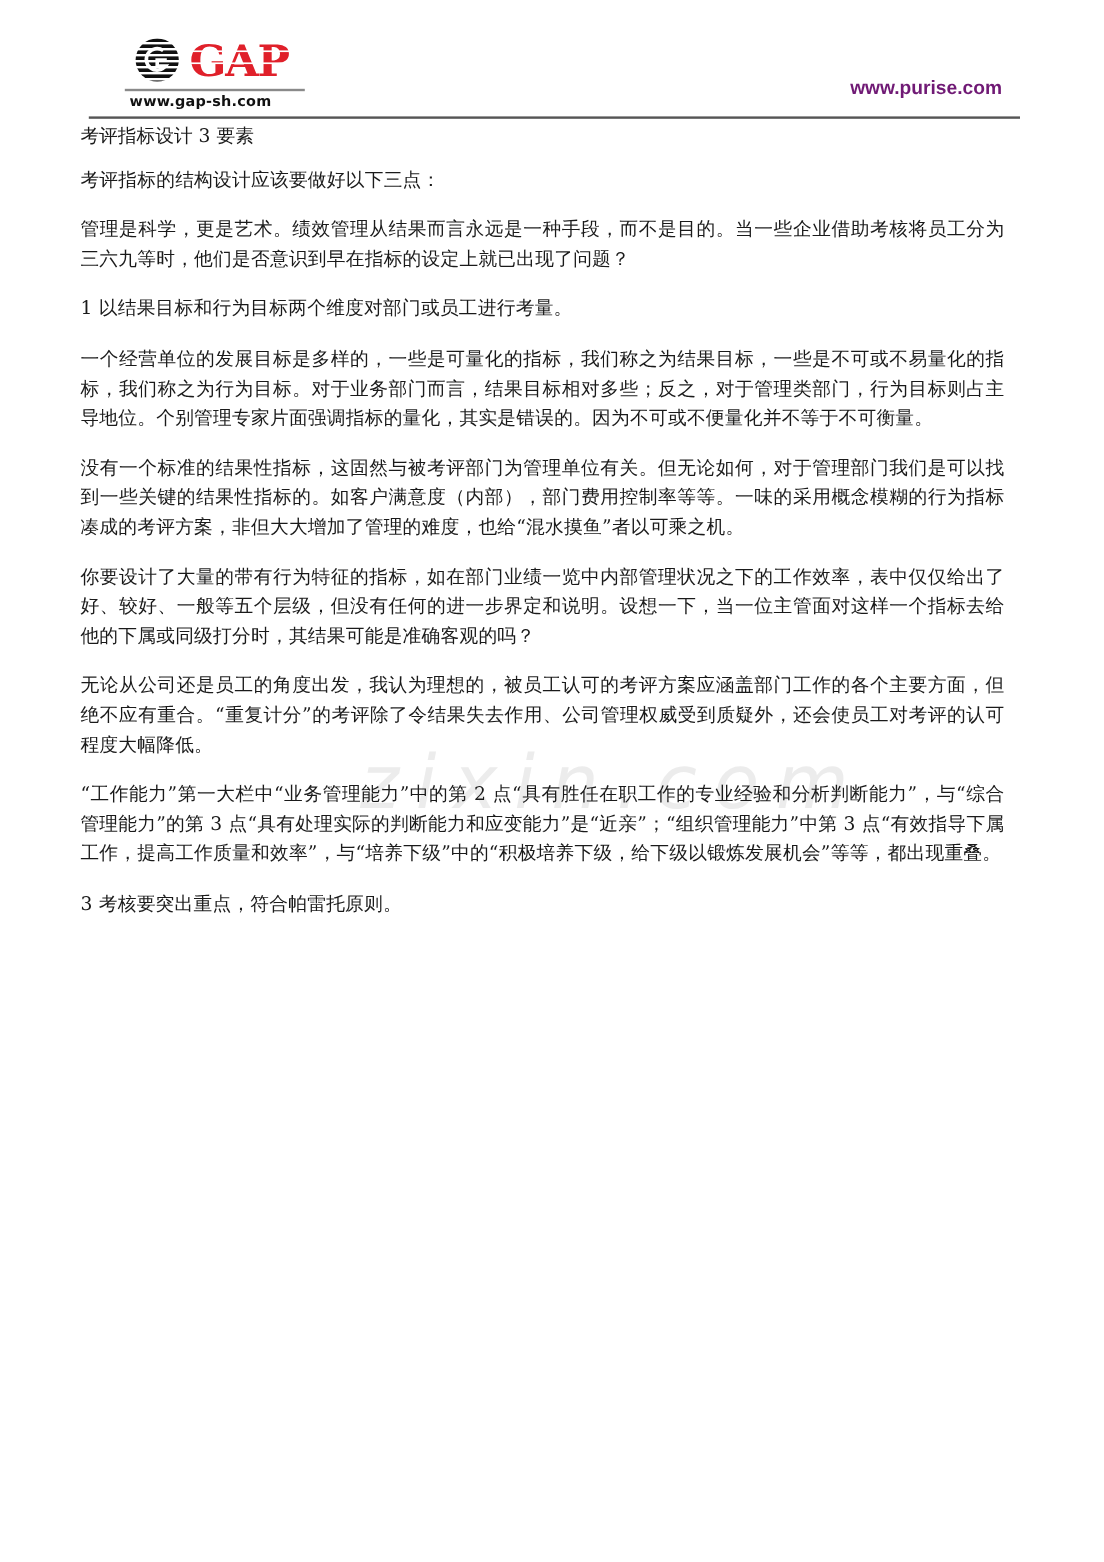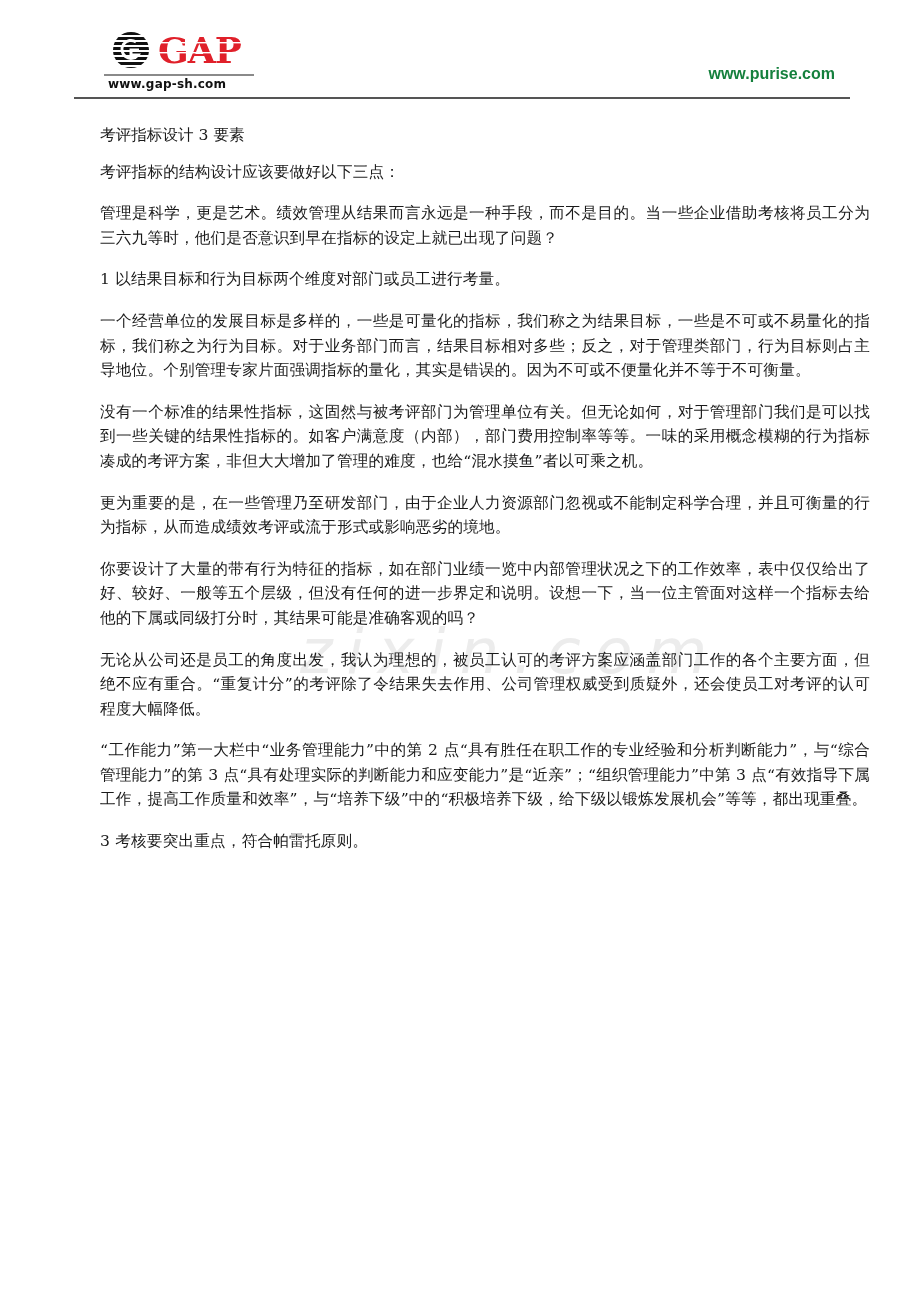--- a/index.html
+++ b/index.html
@@ -63,40 +63,39 @@
       white-space: nowrap;
       text-align: right;
     }
     .site-link {
       position: absolute;
       right: 15px;
       top: 43px;
       font-family: "Liberation Sans", "DejaVu Sans", sans-serif;
       font-weight: bold;
       font-size: 16px;
-      color: #15803d;
+      color: #701a75;
       text-decoration: none;
       white-space: nowrap;
     }
     .header-rule {
       position: absolute;
       left: 74px;
       top: 97px;
       width: 776px;
       height: 2px;
       background: #555;
     }
     .content {
       position: absolute;
-      left: 100px;
+      left: 67px;
       top: 101px;
       width: 770px;
       font-size: 15.6px;
       line-height: 24.6px;
-      margin-top: 22px;
     }
     .doc-title {
       margin: 0 0 12px 0;
       font-size: 15.6px;
       font-weight: normal;
     }
     .para {
       margin: 0 0 17px 0;
       text-align: justify;
       text-justify: inter-character;
@@ -152,18 +151,17 @@
 
 <div class="watermark">zixin.com</div>
 
 <div class="content">
   <h1 class="doc-title">考评指标设计 3 要素</h1>
   <p class="para">考评指标的结构设计应该要做好以下三点：</p>
   <p class="para">管理是科学，更是艺术。绩效管理从结果而言永远是一种手段，而不是目的。当一些企业借助考核将员工分为三六九等时，他们是否意识到早在指标的设定上就已出现了问题？</p>
   <p class="para">1 以结果目标和行为目标两个维度对部门或员工进行考量。</p>
   <p class="para">一个经营单位的发展目标是多样的，一些是可量化的指标，我们称之为结果目标，一些是不可或不易量化的指标，我们称之为行为目标。对于业务部门而言，结果目标相对多些；反之，对于管理类部门，行为目标则占主导地位。个别管理专家片面强调指标的量化，其实是错误的。因为不可或不便量化并不等于不可衡量。</p>
   <p class="para">没有一个标准的结果性指标，这固然与被考评部门为管理单位有关。但无论如何，对于管理部门我们是可以找到一些关键的结果性指标的。如客户满意度（内部），部门费用控制率等等。一味的采用概念模糊的行为指标凑成的考评方案，非但大大增加了管理的难度，也给“混水摸鱼”者以可乘之机。</p>
-  <p class="para">更为重要的是，在一些管理乃至研发部门，由于企业人力资源部门忽视或不能制定科学合理，并且可衡量的行为指标，从而造成绩效考评或流于形式或影响恶劣的境地。</p>
   <p class="para">你要设计了大量的带有行为特征的指标，如在部门业绩一览中内部管理状况之下的工作效率，表中仅仅给出了好、较好、一般等五个层级，但没有任何的进一步界定和说明。设想一下，当一位主管面对这样一个指标去给他的下属或同级打分时，其结果可能是准确客观的吗？</p>
   <p class="para">无论从公司还是员工的角度出发，我认为理想的，被员工认可的考评方案应涵盖部门工作的各个主要方面，但绝不应有重合。“重复计分”的考评除了令结果失去作用、公司管理权威受到质疑外，还会使员工对考评的认可程度大幅降低。</p>
   <p class="para">“工作能力”第一大栏中“业务管理能力”中的第 2 点“具有胜任在职工作的专业经验和分析判断能力”，与“综合管理能力”的第 3 点“具有处理实际的判断能力和应变能力”是“近亲”；“组织管理能力”中第 3 点“有效指导下属工作，提高工作质量和效率”，与“培养下级”中的“积极培养下级，给下级以锻炼发展机会”等等，都出现重叠。</p>
   <p class="para">3 考核要突出重点，符合帕雷托原则。</p>
 </div>
 
 </body></html>

